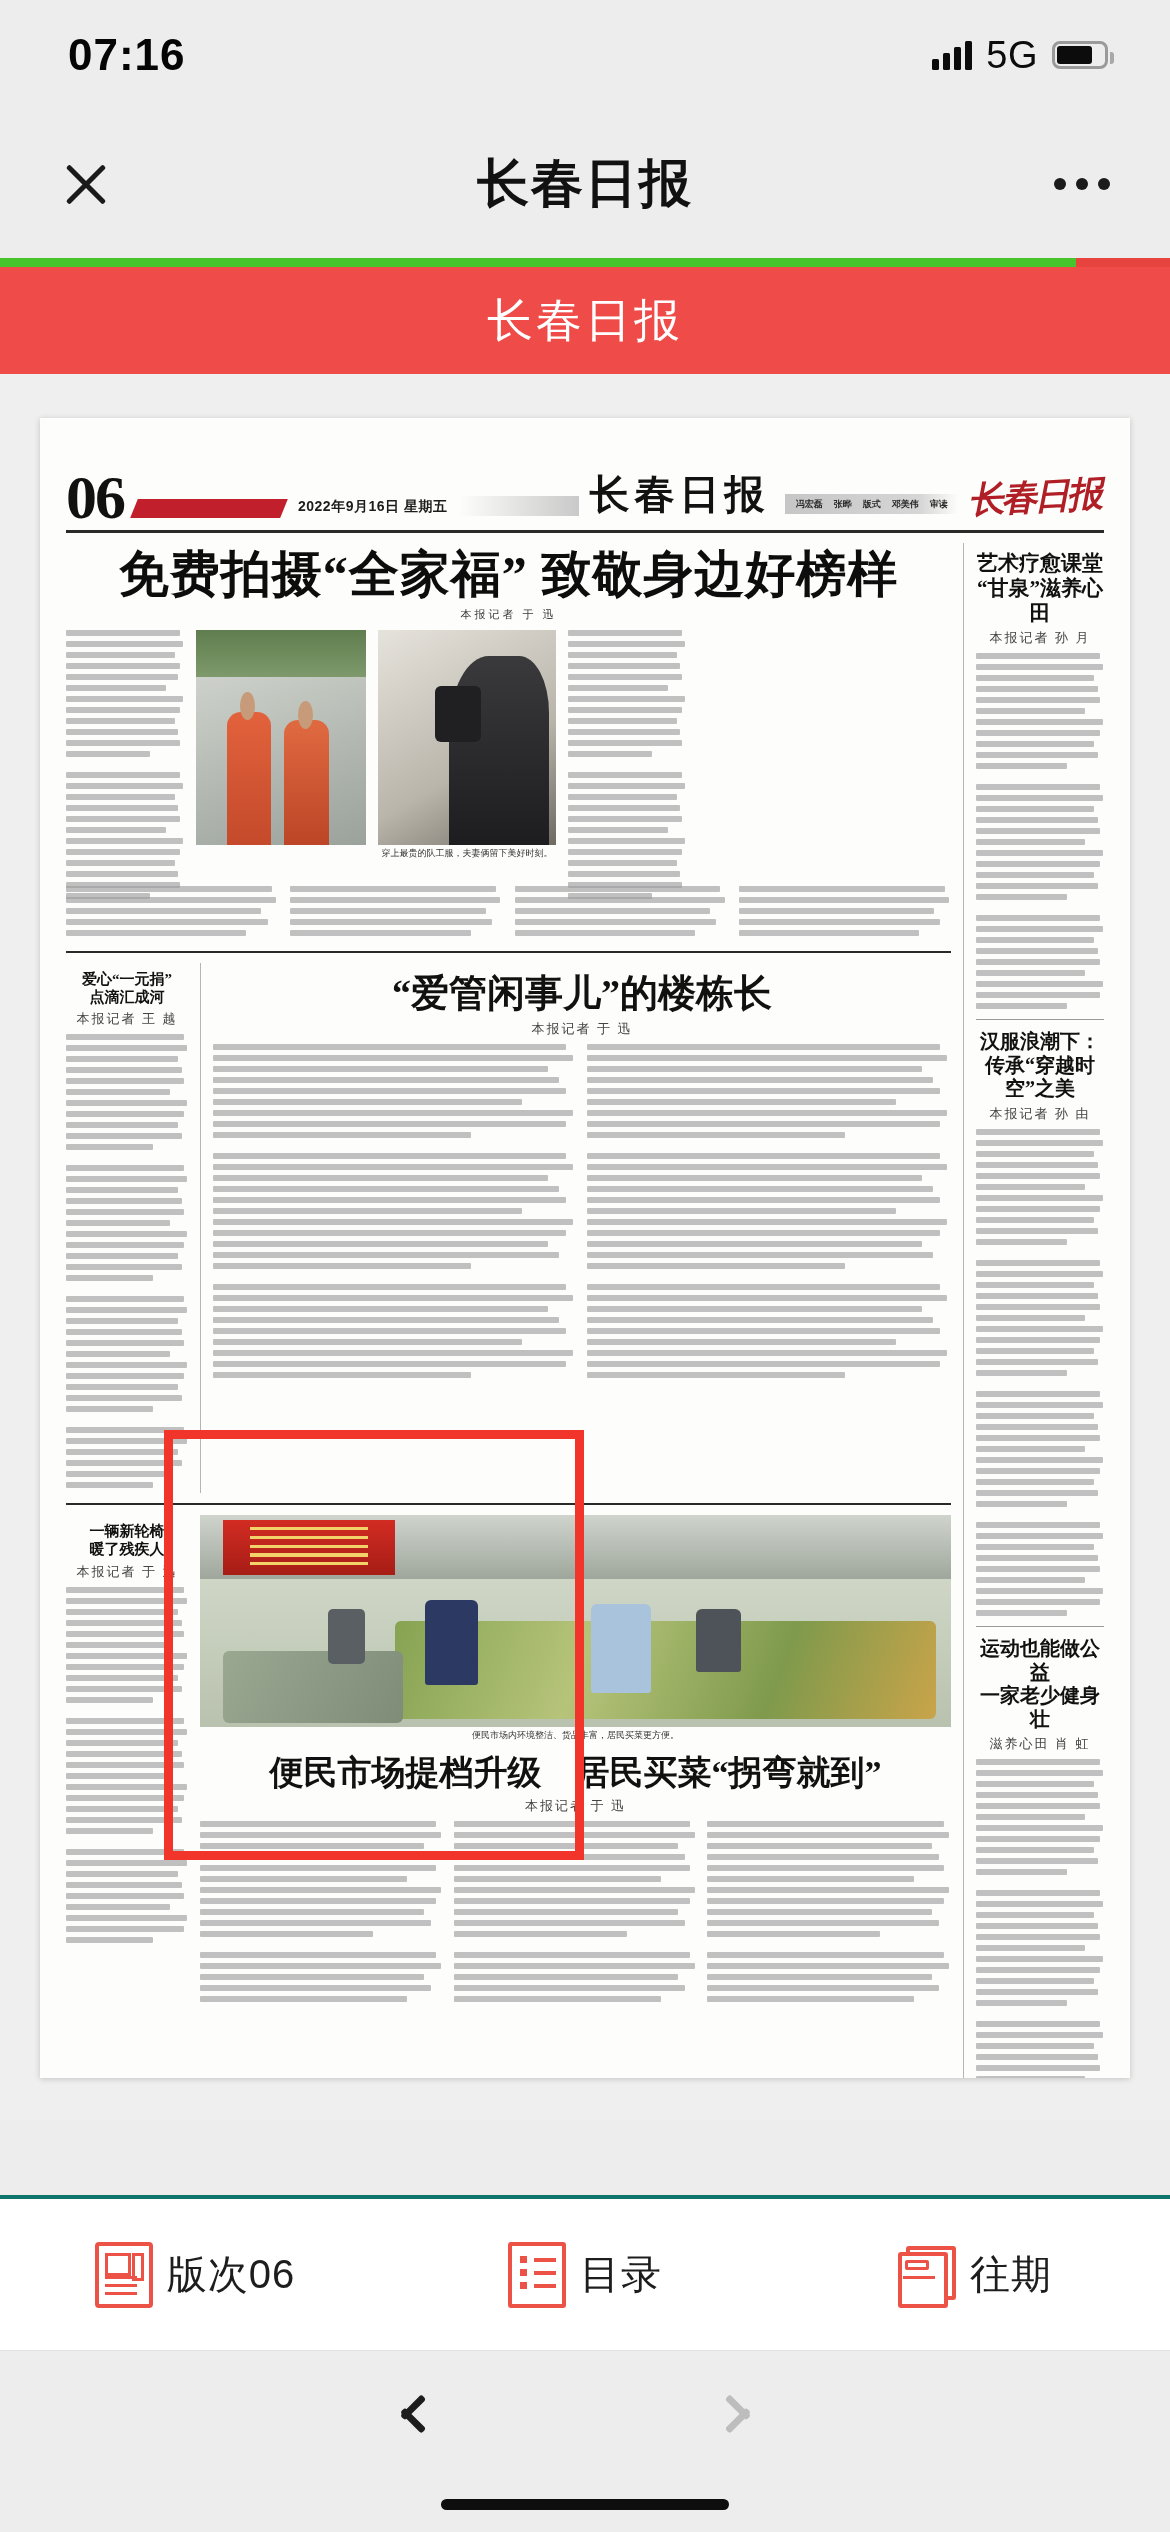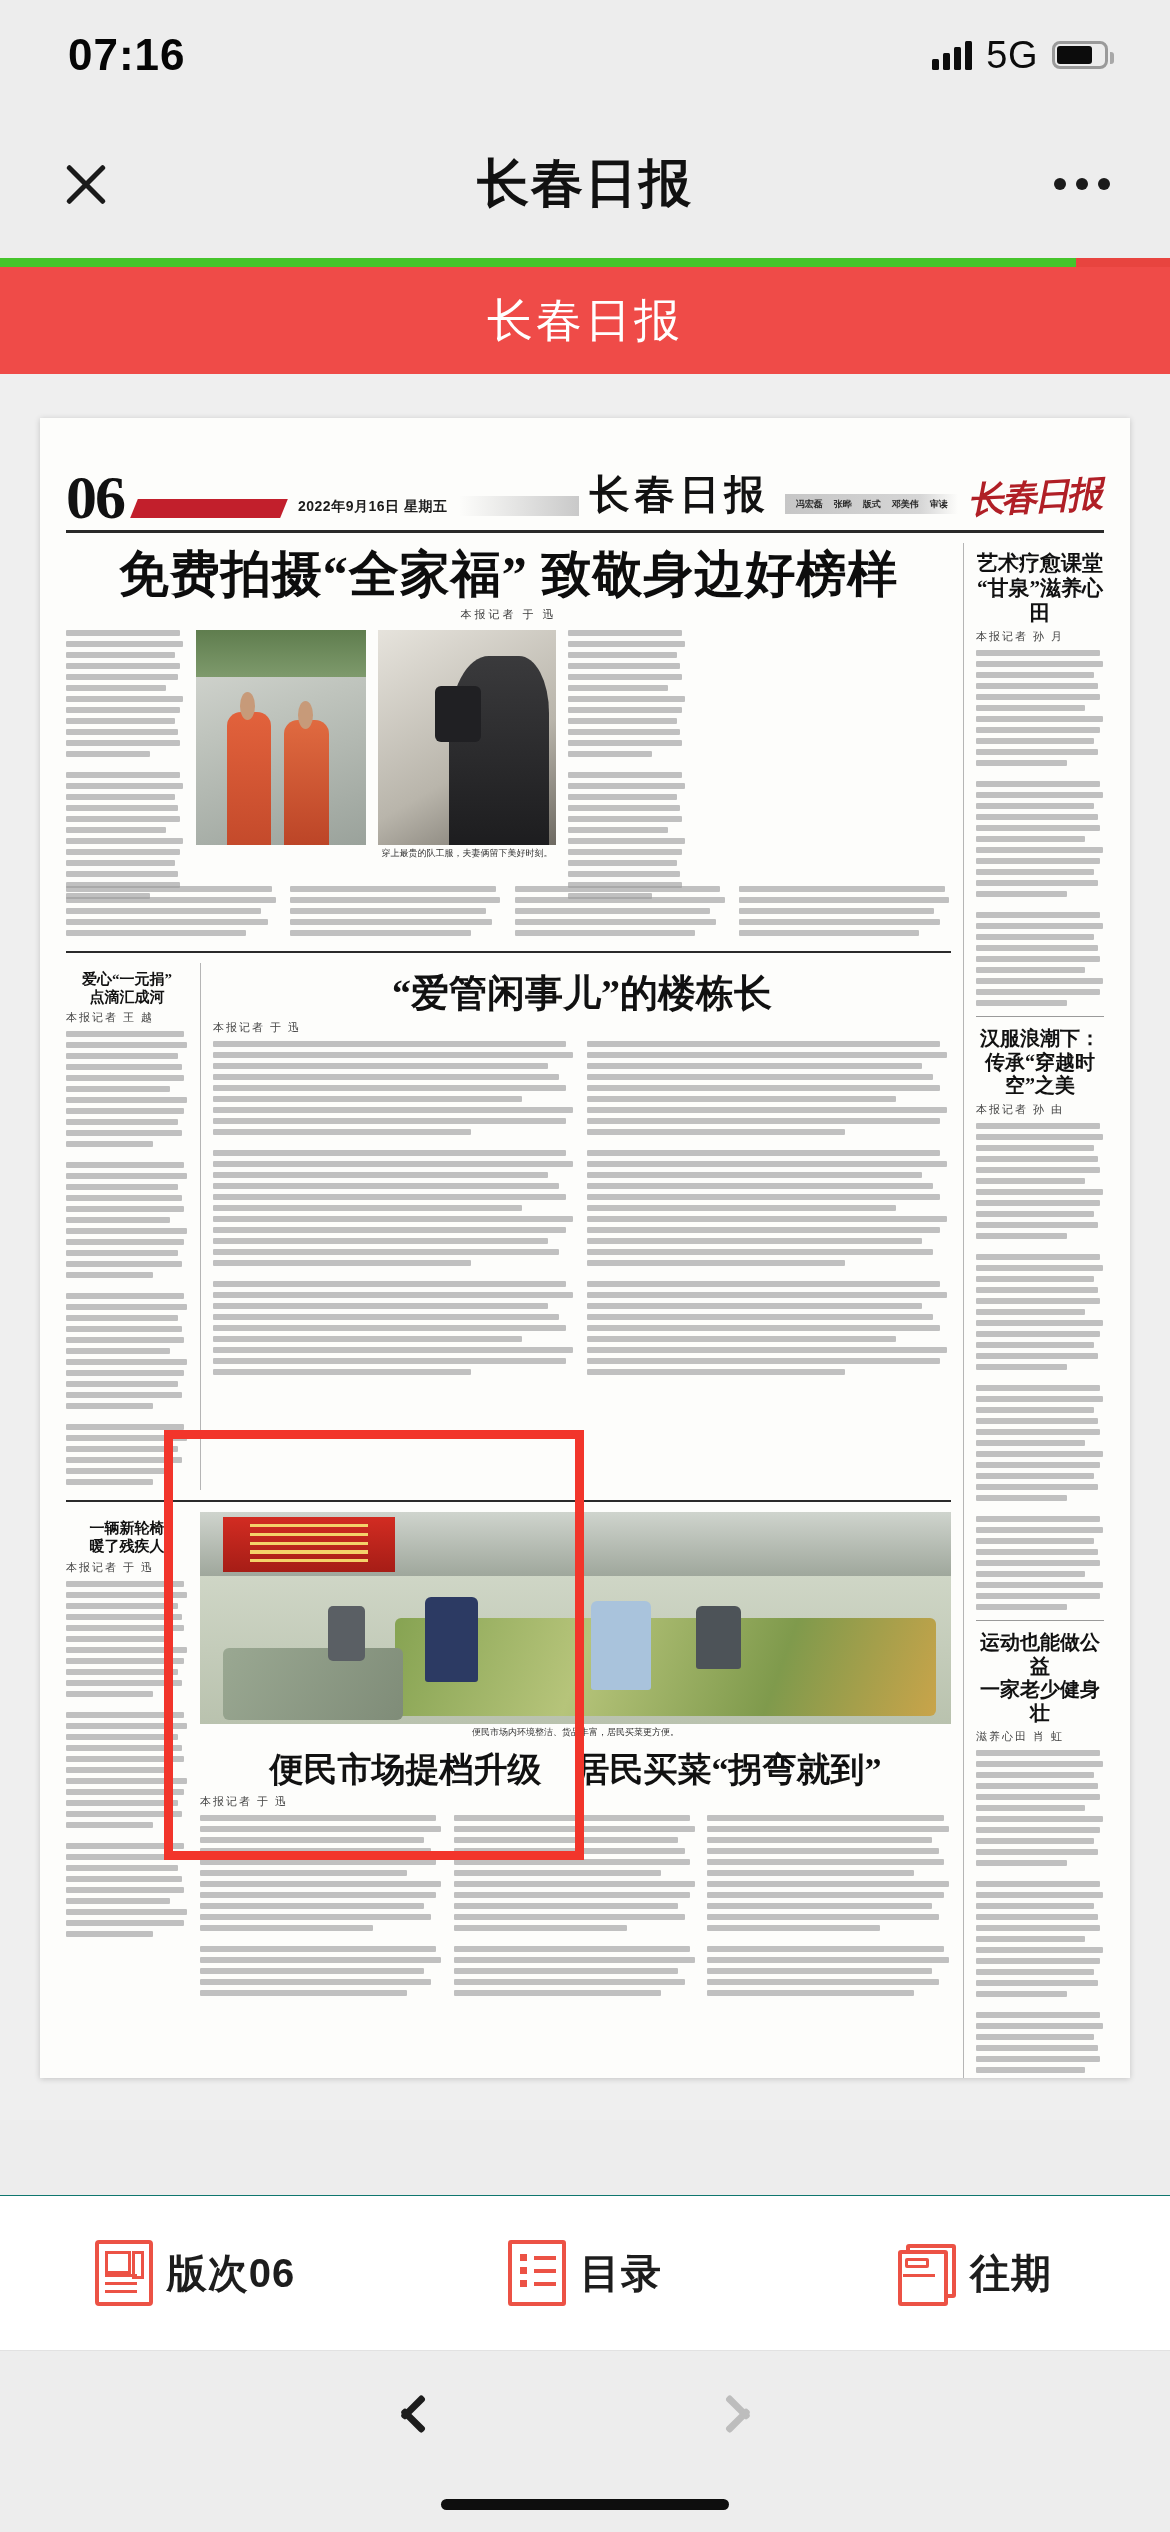--- a/index.html
+++ b/index.html
@@ -106,21 +106,21 @@
   .col{ flex:1; }
   .tline{ height:6px; background:#9b9b9b; margin-bottom:5px; opacity:.62; border-radius:1px;}
   .tline.s1{ width:97%; } .tline.s2{ width:92%; } .tline.s3{ width:99%; }
   .tline.s4{ width:85%; } .tline.s5{ width:95%; } .tline.s6{ width:71%; }
   .tgap{ height:10px; }
 
   .sub-h{ font-size:15px; font-weight:900; color:#111; text-align:center;
      font-family:"Liberation Serif",serif; line-height:1.18; margin:8px 0 4px; }
   .sub-h.lg{ font-size:34px; }
   .sub-h.xl{ font-size:38px; }
-  .mini-by{ text-align:left; font-size:11px; color:#444; letter-spacing:2px; margin-bottom:6px;}
+  .mini-by{ text-align:center; font-size:13px; color:#444; letter-spacing:2px; margin-bottom:6px;}
 
   .photo{ background:#c3c7c2; position:relative; overflow:hidden; }
   .cap{ font-size:9px; color:#333; text-align:center; padding:3px 2px; line-height:1.3; }
 
   .rule{ height:2px; background:#2b2b2b; margin:10px 0; }
   .rule.thin{ height:1px; background:#9a9a9a; }
   .vrule{ width:1px; background:#b5b5b5; }
 
   
   .ph-crew{ background:
@@ -176,22 +176,22 @@
       background:#5a5f64; border-radius:5px;}
 
   
   .hlbox{
     position:absolute; border:9px solid #f2352b; pointer-events:none;
   }
 
   
   .toolbar{
     position:absolute; top:2195px; left:0; width:1170px; height:156px;
-    background:#fff; border-top:1px solid #0f766e; border-bottom:1px solid #e2e2e2;
-    display:flex; align-items:center;font-weight:bold;
+    background:#fff; border-top:4px solid #0f766e; border-bottom:1px solid #e2e2e2;
+    display:flex; align-items:center;
   }
   .tb-item{ flex:1; display:flex; align-items:center; justify-content:center; gap:14px; }
   .tb-label{ font-size:40px; color:#1d1d1d; letter-spacing:1px; }
   .ic{ width:58px; height:66px; position:relative; }
   
   .ic-news{ border:4px solid #ec5245; border-radius:4px; }
   .ic-news::before{ content:""; position:absolute; left:6px; top:7px; width:20px; height:17px;
      border:3px solid #ec5245; }
   .ic-news::after{ content:""; position:absolute; left:6px; top:30px; width:32px; height:3px;
      background:#ec5245; box-shadow:0 8px 0 #ec5245, 0 16px 0 #ec5245; }

